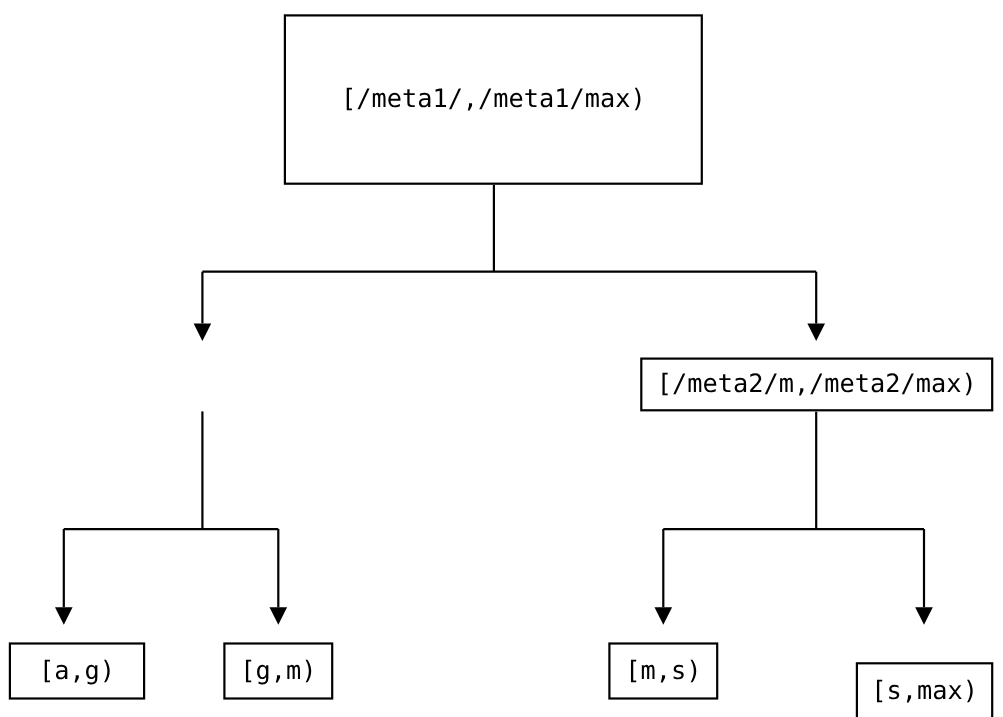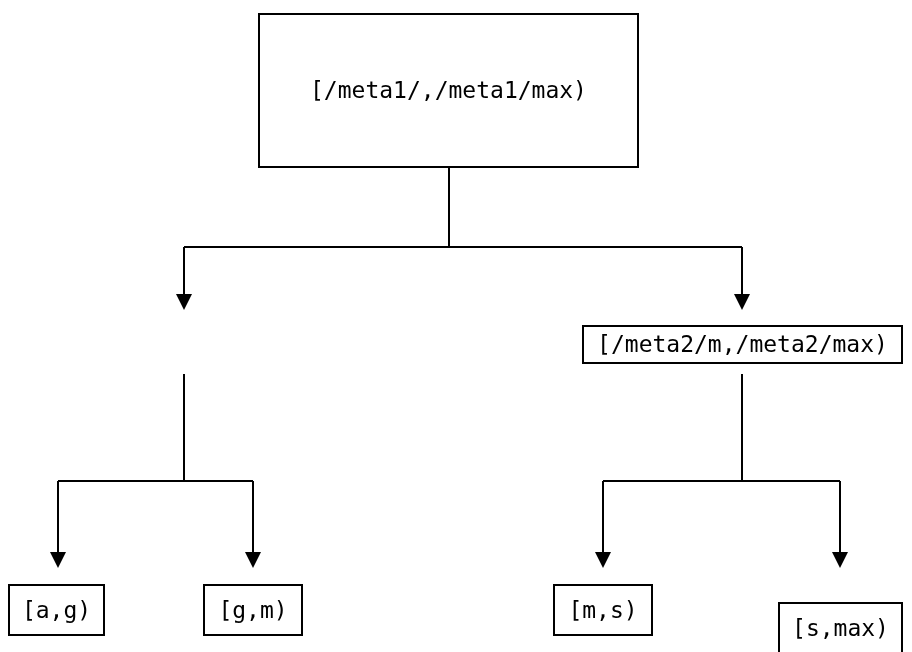--- a/index.html
+++ b/index.html
@@ -74,25 +74,25 @@
     <polygon points="595,552 611,552 603,568"></polygon>
     <line x1="840" y1="481" x2="840" y2="552"></line>
     <polygon points="832,552 848,552 840,568"></polygon>
   </svg>
 
   <div class="node" style="left:258px; top:13px; width:381px; height:155px;">
     <span class="label">[/meta1/,/meta1/max)</span>
   </div>
 
 
-  <div class="node" style="left:582px; top:325px; width:321px; height:39px;">
+  <div class="node" style="left:582px; top:325px; width:321px; height:49px;">
     <span class="label">[/meta2/m,/meta2/max)</span>
   </div>
 
-  <div class="node" style="left:8px; top:584px; width:97px; height:52px;">
+  <div class="node" style="left:8px; top:584px; width:124px; height:52px;">
     <span class="label">[a,g)</span>
   </div>
 
   <div class="node" style="left:203px; top:584px; width:100px; height:52px;">
     <span class="label">[g,m)</span>
   </div>
 
   <div class="node" style="left:553px; top:584px; width:100px; height:52px;">
     <span class="label">[m,s)</span>
   </div>

